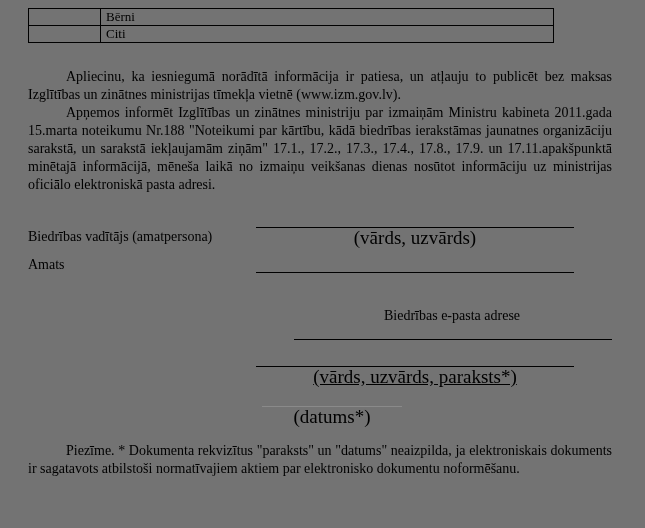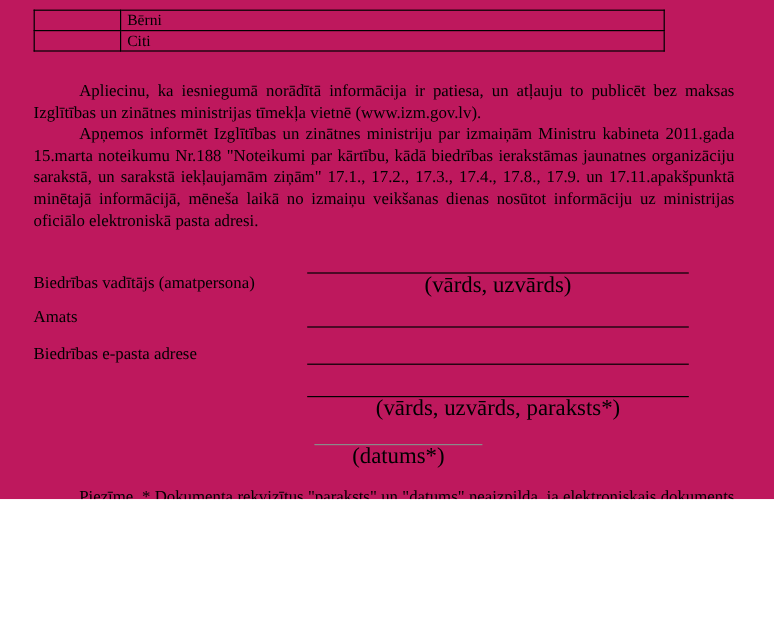--- a/index.html
+++ b/index.html
@@ -1,20 +1,20 @@
 <!DOCTYPE html>
 <html><head>
 <meta charset="utf-8">
 <style>
   * { box-sizing: border-box; }
   html, body { margin: 0; padding: 0; background: #ffffff; }
   .page {
     width: 645px;
-    height: 416px;
-    background: #be185d;
+    height: 528px;
+    background: #737373;
     font-family: "Liberation Serif", serif;
     font-size: 14px;
     color: #000000;
     padding: 8px 33px 0 28px;
     position: relative;
     overflow: hidden;
   }
 
   
   table.cats {
@@ -53,23 +53,23 @@
   }
   .line-wrap { width: 318px; }
   .line { border-bottom: 1px solid #000000; height: 16px; }
   .caption {
     text-align: center;
     font-size: 19px;
     line-height: 15px;
     padding-top: 2px;
   }
   .row-2 { margin-top: 12px; }
-  .row-3 { margin-top: 15px; }
+  .row-3 { margin-top: 35px; flex-direction: column; }
   .row-4 { margin-top: 19px; }
-  .row-5 { margin-top: 11px; }
+  .row-5 { margin-top: 11px; text-decoration: underline; }
   .row-6 { margin-top: 7px; }
   .line-wrap.short { width: 140px; margin-left: 6px; }
   .line.grey { border-bottom-color: #8a8a8a; }
 
   
   .footnote { margin-top: 18px; }
 </style>
 </head>
 <body>
 

